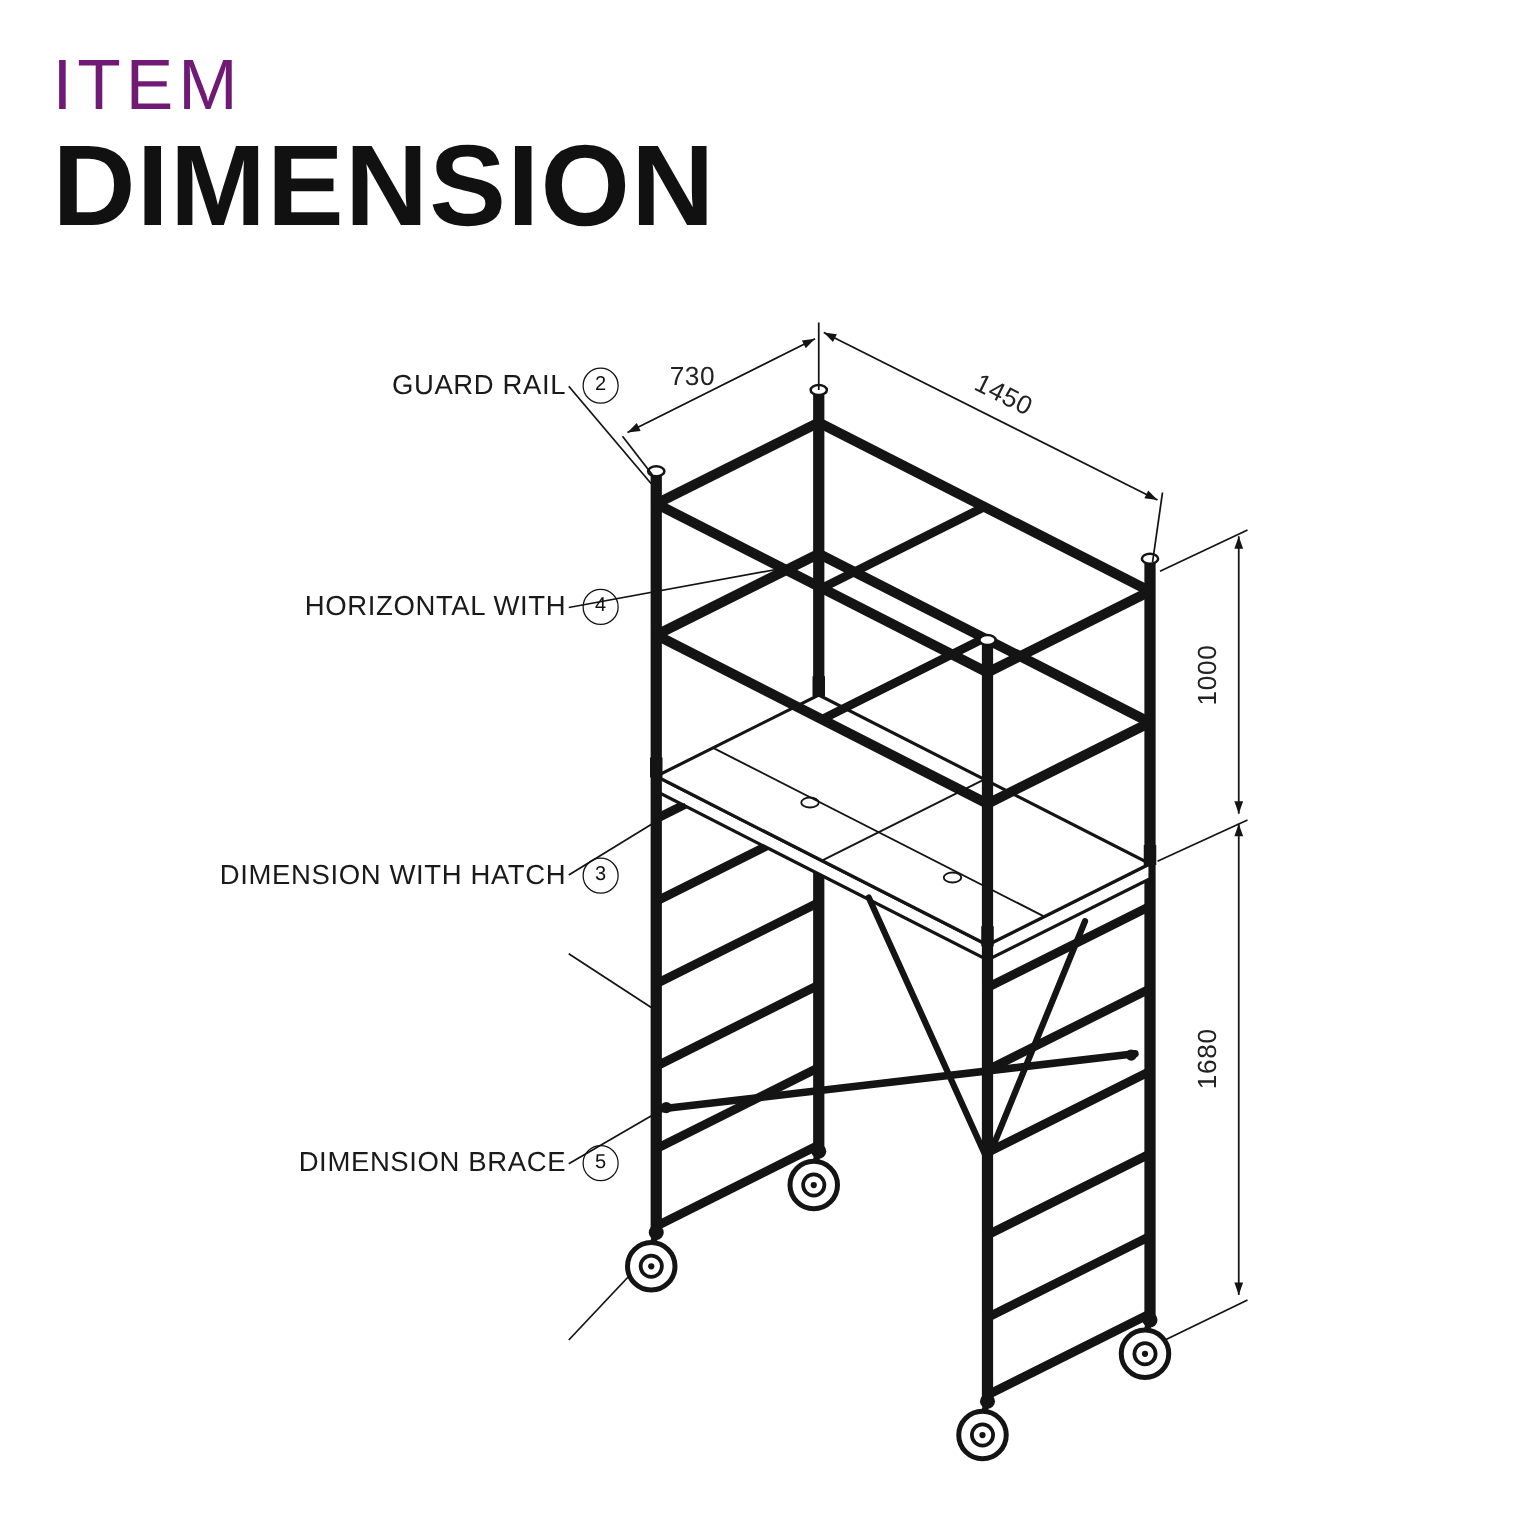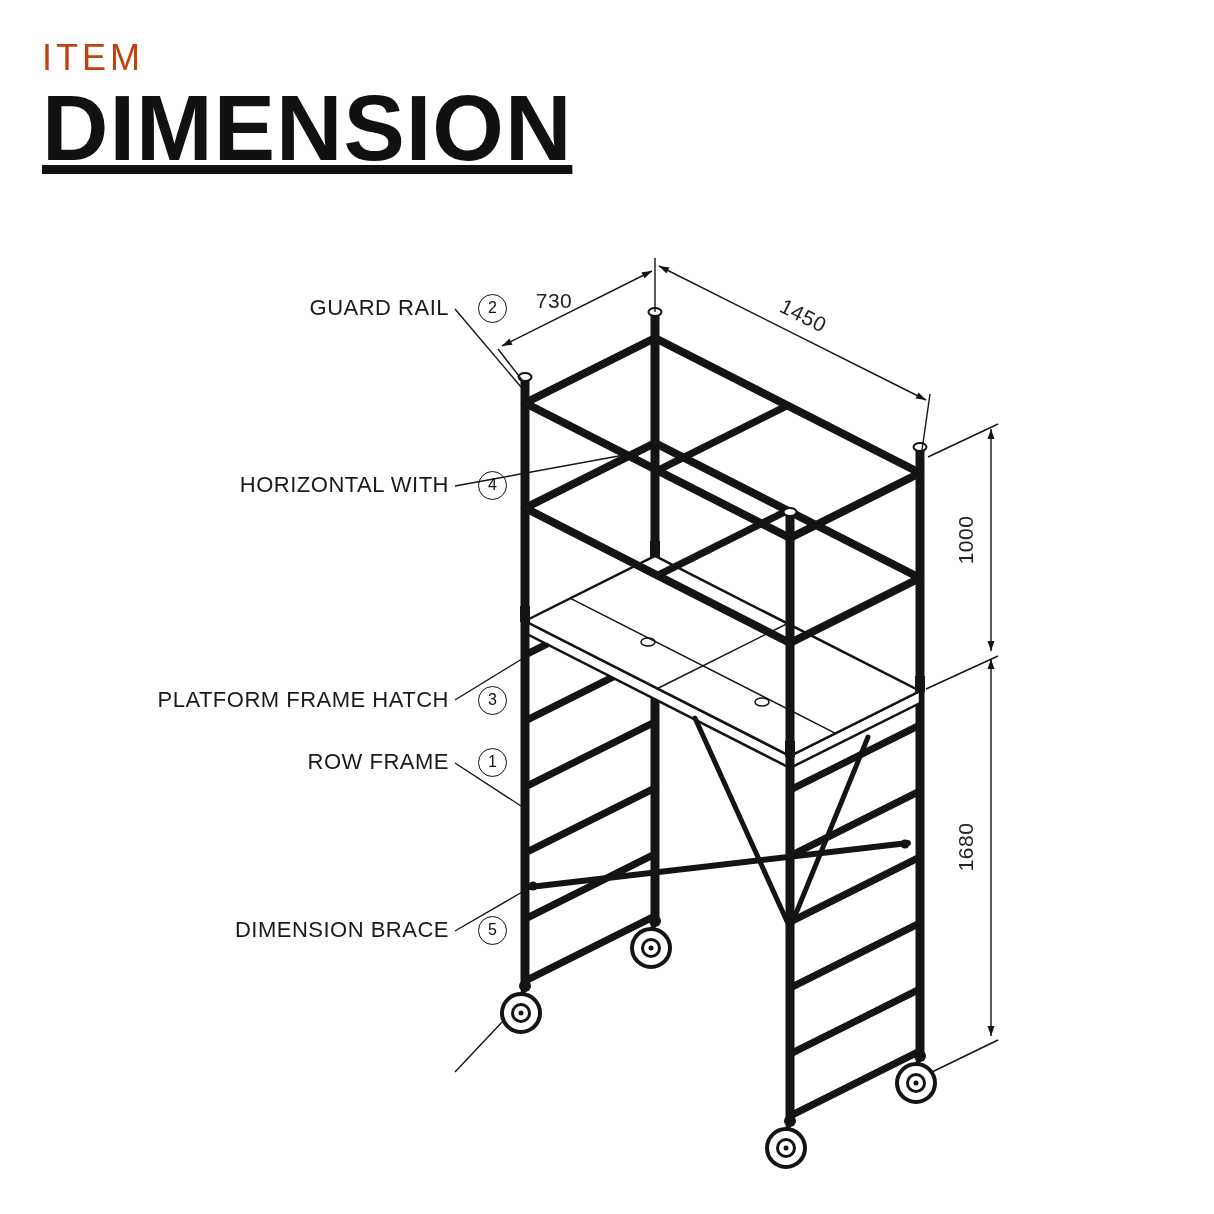--- a/index.html
+++ b/index.html
@@ -1,23 +1,23 @@
 <!DOCTYPE html>
 <html><head>
 <meta charset="utf-8">
 <style>
   html,body{margin:0;padding:0;background:#fff;}
   .page{position:relative;width:1214px;height:1214px;background:#fff;overflow:hidden;
         font-family:"Liberation Sans",sans-serif;color:#141414;}
   .title-block{position:absolute;left:42px;top:40px;line-height:1;}
-  .title-line1{display:block;font-size:36px;font-weight:400;letter-spacing:4px;color:#c2410c;}
-  .title-line2{display:block;font-size:92px;font-weight:800;letter-spacing:1px;color:#111;margin-top:6px;text-decoration:underline;}
+  .title-line1{display:block;font-size:57px;font-weight:400;letter-spacing:4px;color:#701a75;}
+  .title-line2{display:block;font-size:92px;font-weight:800;letter-spacing:1px;color:#111;margin-top:6px;}
   .drawing{position:absolute;left:0;top:0;}
-  .part-label{position:absolute;left:12px;width:456px;height:28px;display:flex;align-items:center;
-              justify-content:flex-end;gap:29px;padding-left:39px;}
+  .part-label{position:absolute;left:0;width:456px;height:28px;display:flex;align-items:center;
+              justify-content:flex-end;gap:13px;padding-left:39px;}
   .plabel-text{font-size:22px;letter-spacing:0.5px;color:#1a1a1a;white-space:nowrap;}
   .pnum{flex:0 0 auto;width:27px;height:27px;border:1.8px solid #111;border-radius:50%;
         display:flex;align-items:center;justify-content:center;font-size:16px;color:#111;}
   svg line,svg path,svg polyline{stroke:#141414;}
   .dimtext{font-size:21px;fill:#222;letter-spacing:0.5px;}
 </style>
 </head>
 <body>
 
 <div class="page">
@@ -185,25 +185,21 @@
 
   <div class="part-label" style="top:294px">
     <span class="plabel-text">GUARD RAIL</span>
     <span class="pnum">2</span>
   </div>
   <div class="part-label" style="top:471px">
     <span class="plabel-text">HORIZONTAL WITH</span>
     <span class="pnum">4</span>
   </div>
   <div class="part-label" style="top:686px">
-    <span class="plabel-text">PLATFORM FRAME HATCH</span>
+    <span class="plabel-text">DIMENSION WITH HATCH</span>
     <span class="pnum">3</span>
-  </div>
-  <div class="part-label" style="top:748px">
-    <span class="plabel-text">ROW FRAME</span>
-    <span class="pnum">1</span>
   </div>
   <div class="part-label" style="top:916px">
     <span class="plabel-text">DIMENSION BRACE</span>
     <span class="pnum">5</span>
   </div>
 
 </div>
 
 </body></html>

